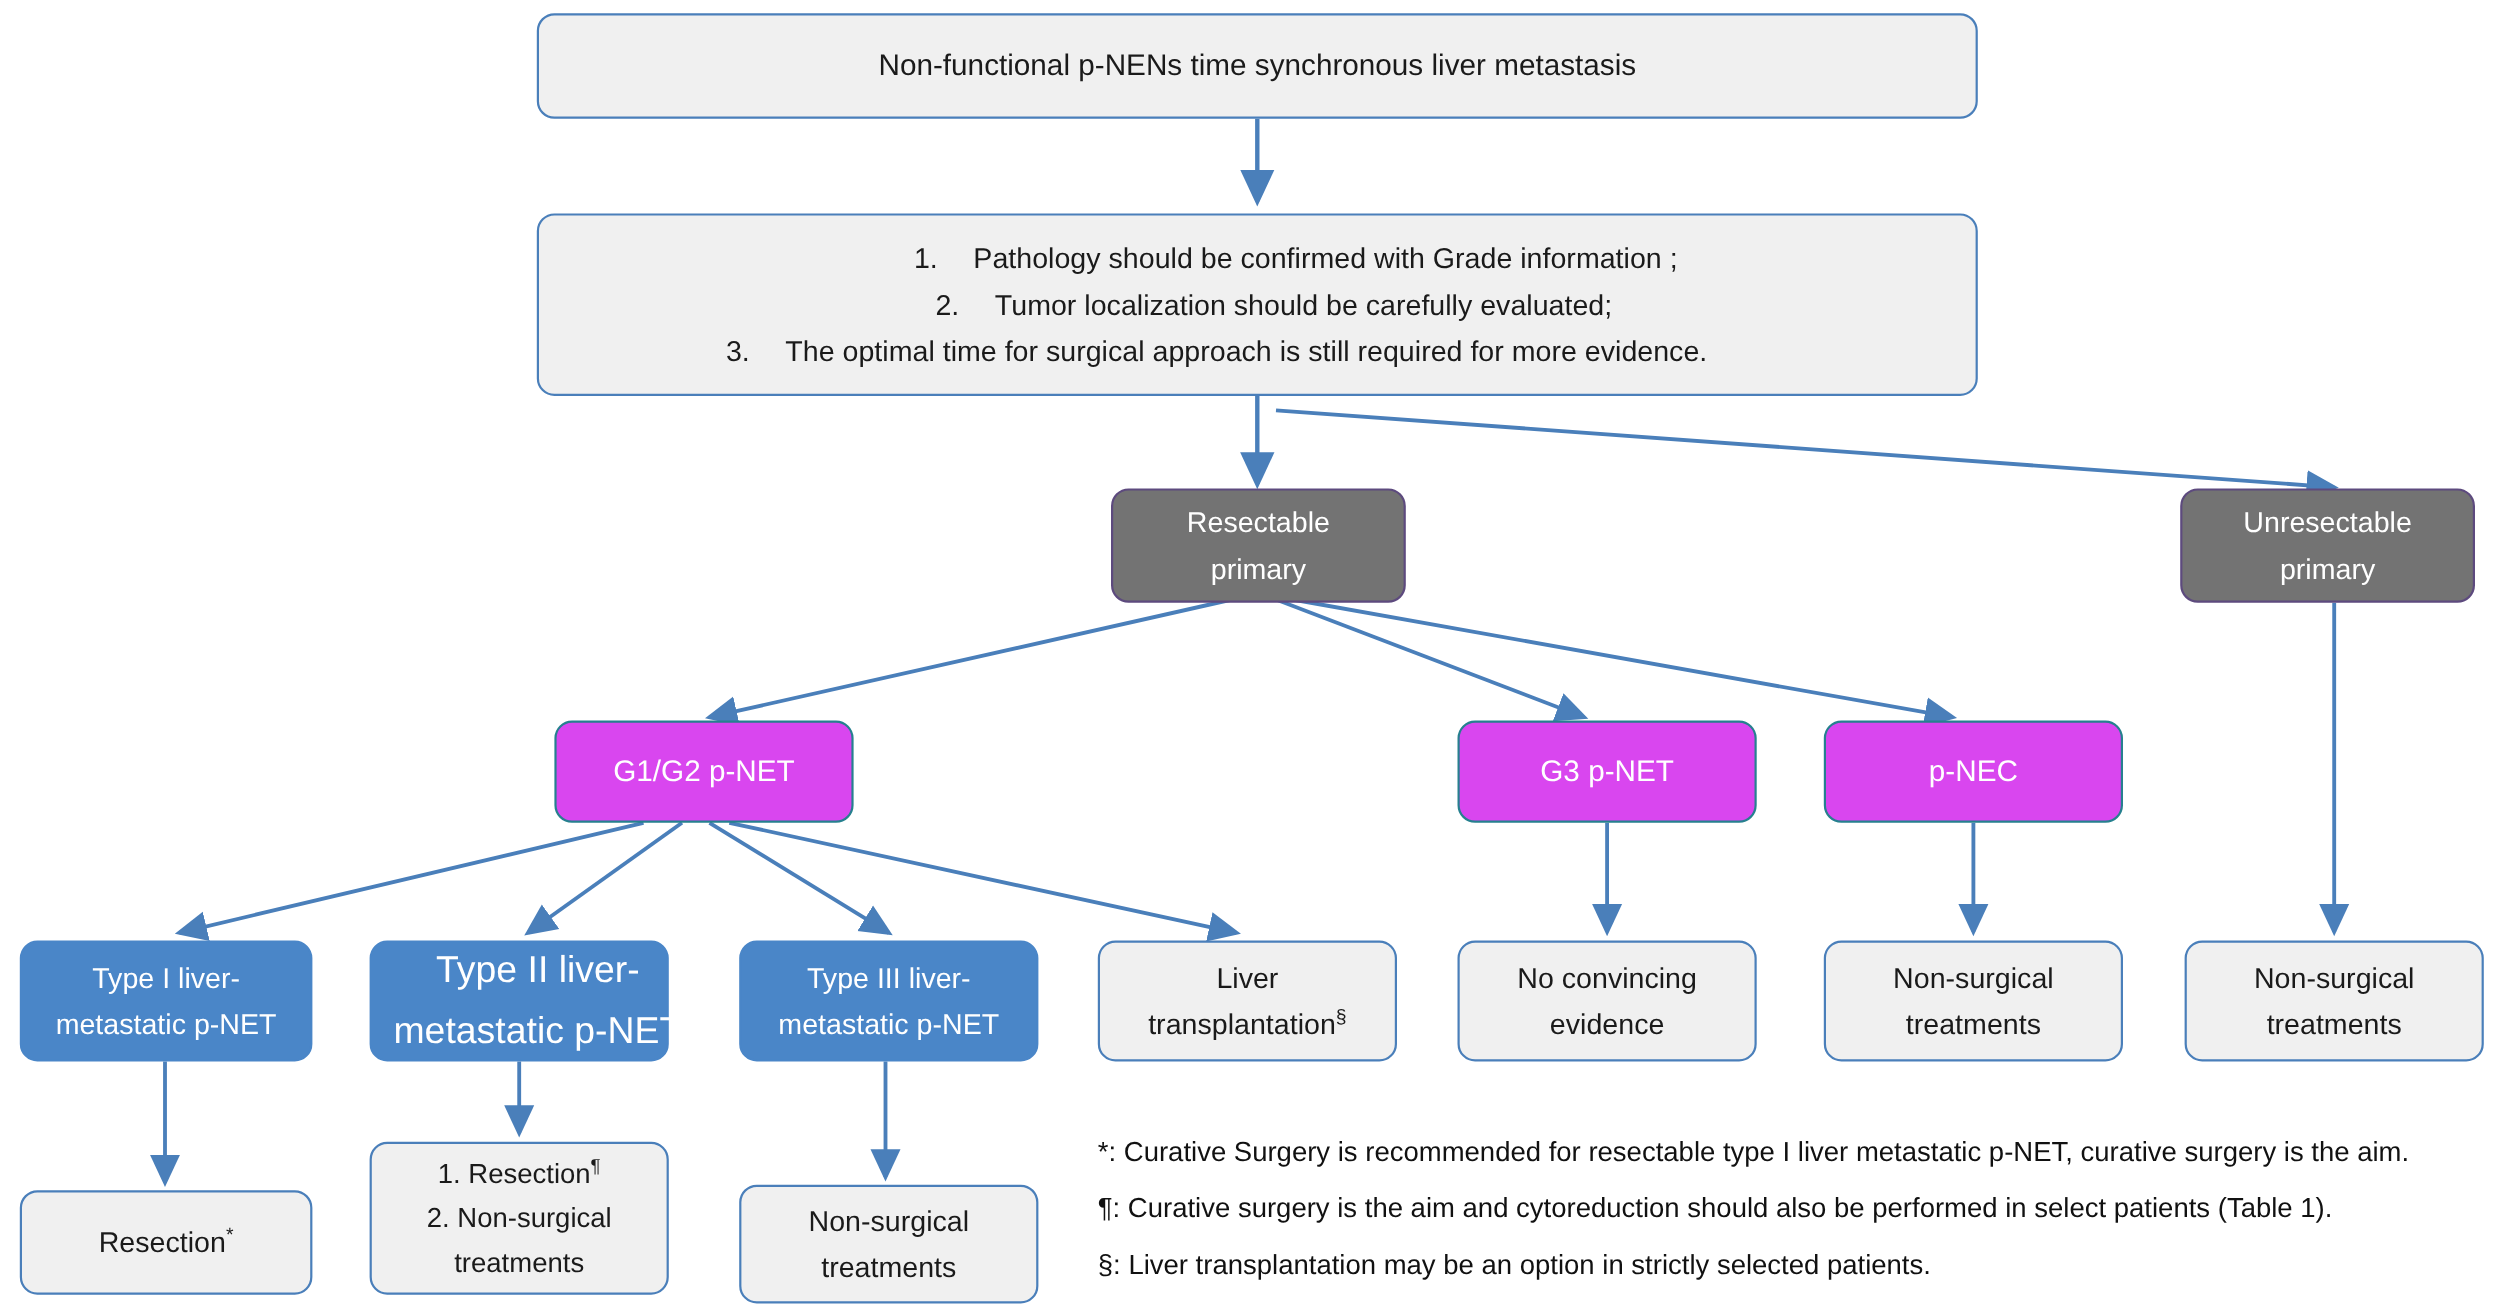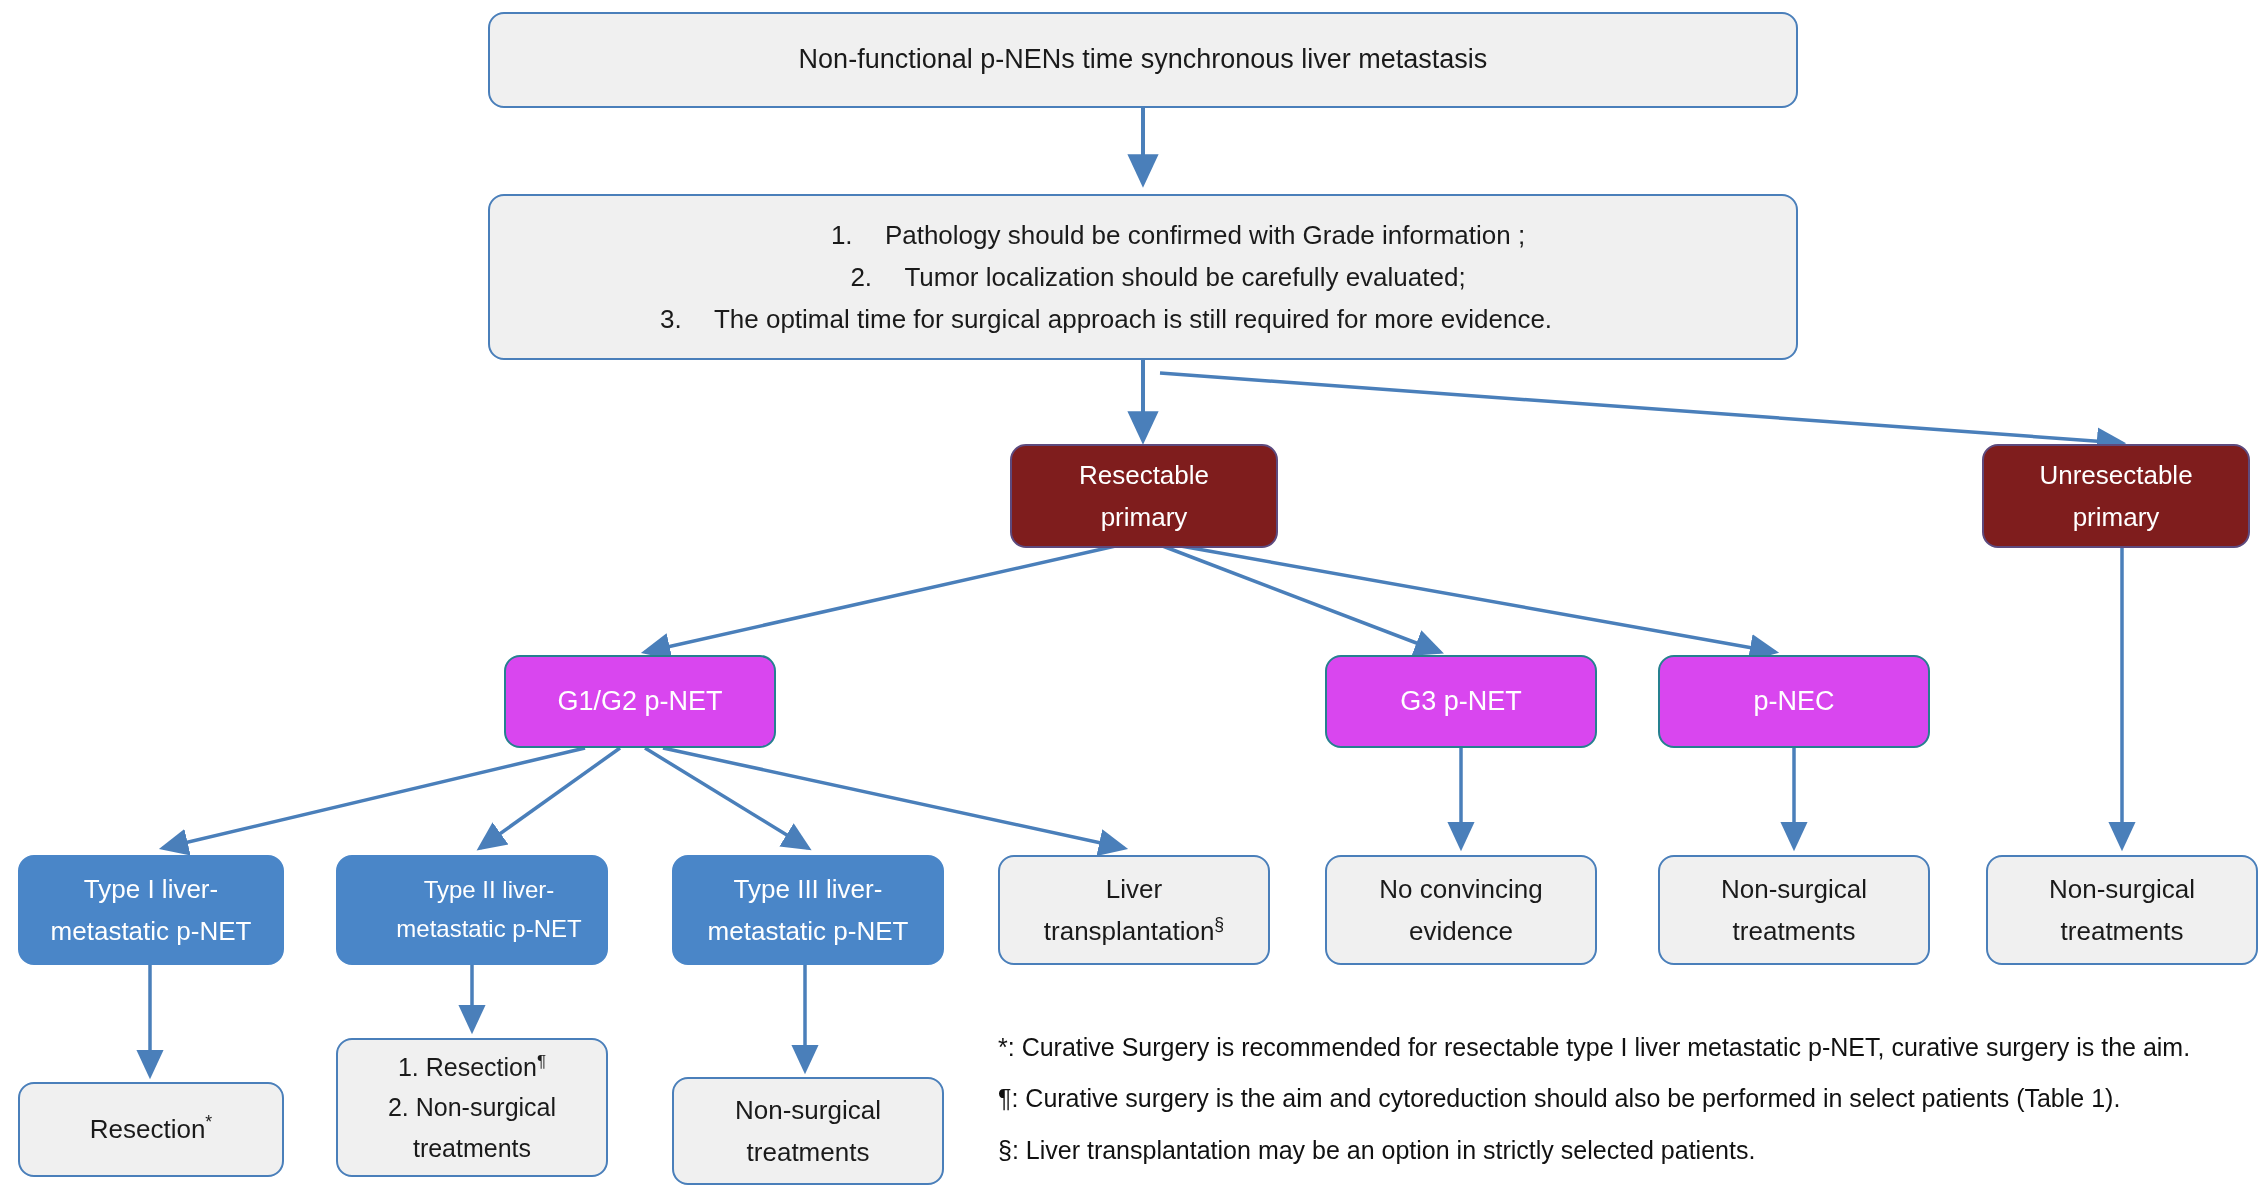--- a/index.html
+++ b/index.html
@@ -37,21 +37,21 @@
     border-radius: 16px;
     line-height: 1.62;
     z-index: 2;
   }
   .node-gray {
     background: #f0f0f0;
     border: 2px solid #4a7fba;
     color: #1a1a1a;
   }
   .node-purple {
-    background: #7f1d1d;
+    background: #737373;
     border: 2px solid #5d4a7e;
     color: #ffffff;
   }
   .node-teal {
     background: #d946ef;
     border: 2px solid #26808f;
     color: #ffffff;
   }
   .node-blue {
     background: #4a86c8;
@@ -171,21 +171,21 @@
 
   <div class="node node-teal" style="left:1658px; top:655px; width:272px; height:93px; font-size:27px;">
     <span class="line">p-NEC</span>
   </div>
 
   <div class="node node-blue" style="left:18px; top:855px; width:266px; height:110px; font-size:26px;">
     <span class="line">Type I liver-</span>
     <span class="line">metastatic p-NET</span>
   </div>
 
-  <div class="node node-blue" style="left:336px; top:855px; width:272px; height:110px; font-size:24px;padding-left:34px;">
+  <div class="node node-blue" style="left:336px; top:855px; width:272px; height:110px; font-size:34px;padding-left:34px;">
     <span class="line">Type II liver-</span>
     <span class="line">metastatic p-NET</span>
   </div>
 
   <div class="node node-blue" style="left:672px; top:855px; width:272px; height:110px; font-size:26px;">
     <span class="line">Type III liver-</span>
     <span class="line">metastatic p-NET</span>
   </div>
 
   <div class="node node-gray" style="left:998px; top:855px; width:272px; height:110px; font-size:26px;">

